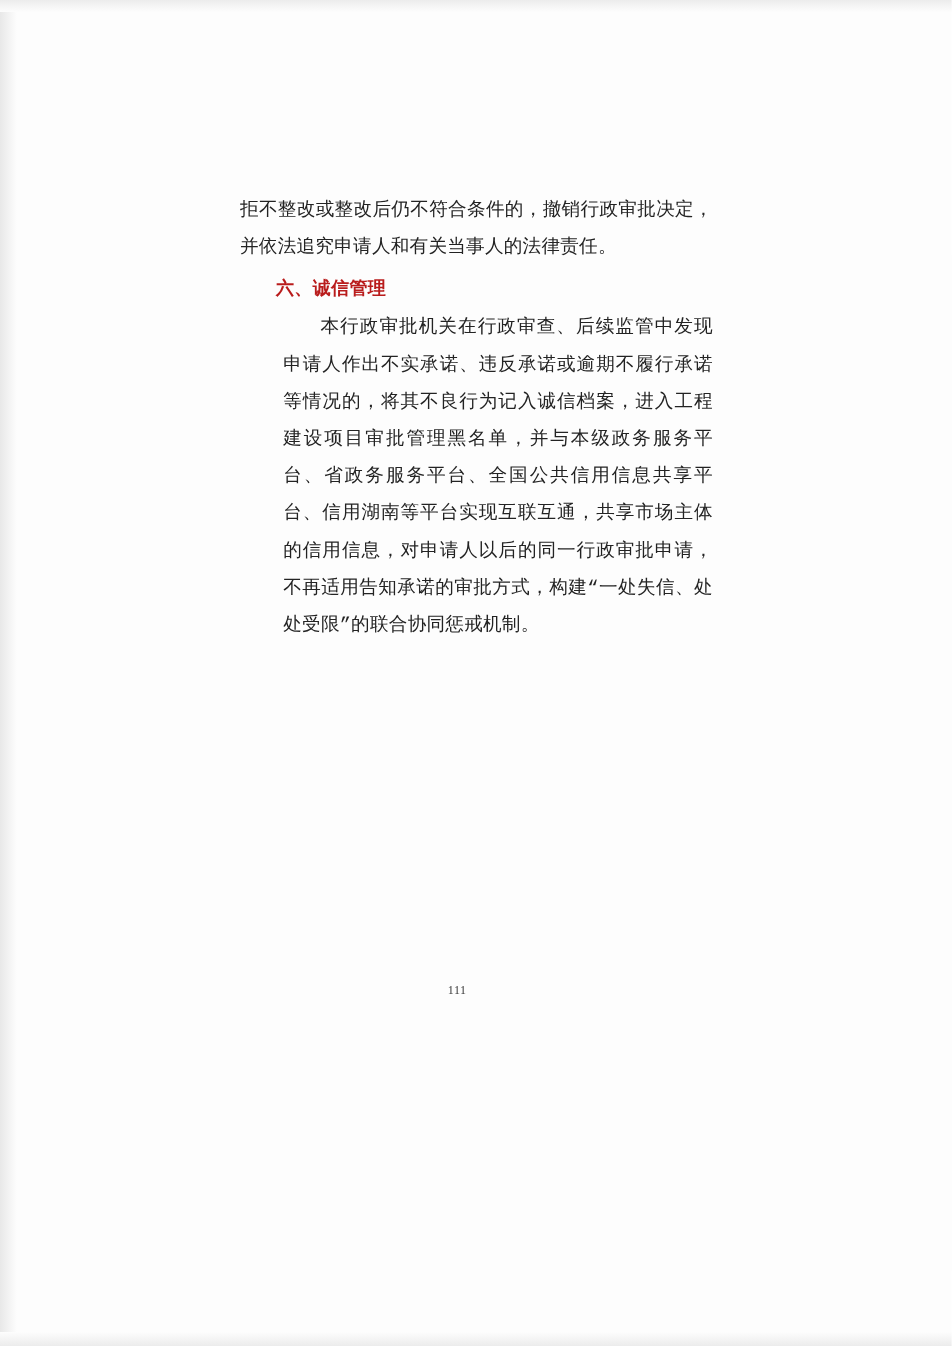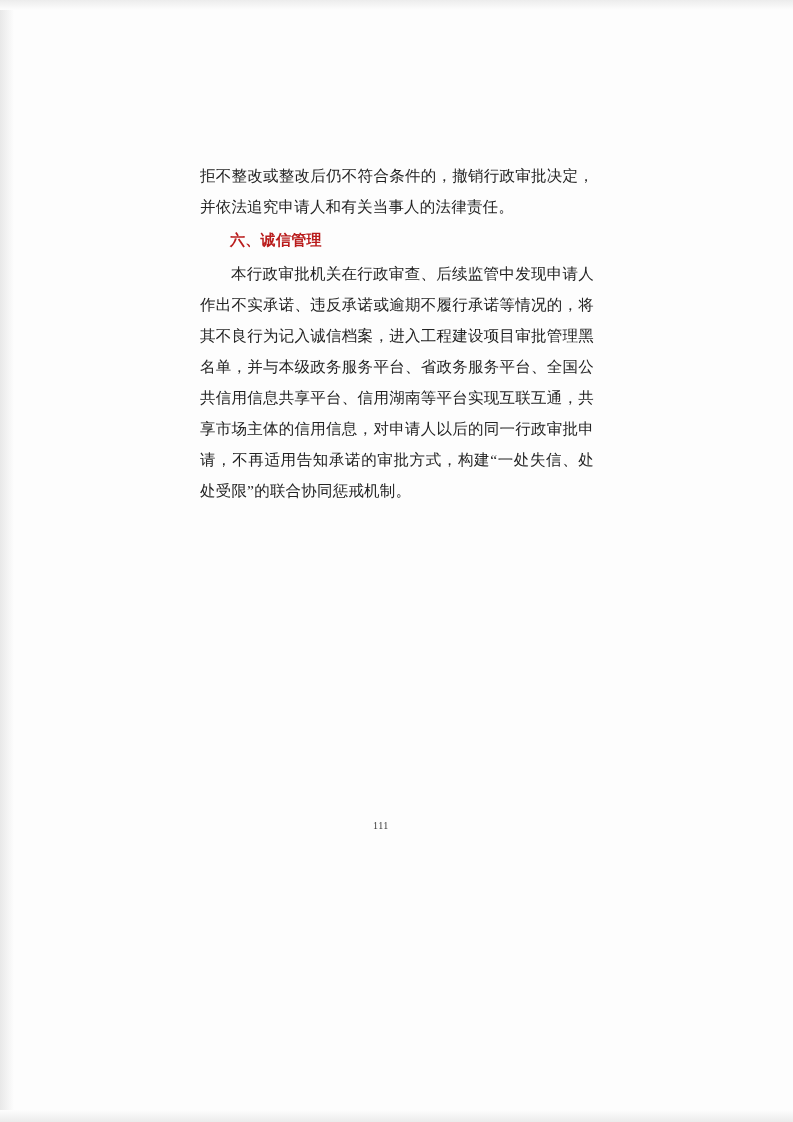--- a/index.html
+++ b/index.html
@@ -49,37 +49,38 @@
     width: 394px;
   }
   .para {
     font-size: 15.5px;
     line-height: 31px;
     text-align: justify;
     text-justify: inter-ideograph;
     letter-spacing: 0.2px;
     margin: 0;
     color: #232323;
-    font-family: Liberation Serif, serif;
+    font-family: Liberation Mono, monospace;
   }
   .para.indent {
     text-indent: 2em;
   }
   .heading {
     font-size: 15px;
     font-weight: bold;
     line-height: 31px;
     margin: 3px 0 2px 0;
     text-indent: 2em;
     color: #b91c1c;
     font-family: "DejaVu Sans", "Liberation Sans", sans-serif;
     letter-spacing: 0.3px;
   }
   .body-para {
     margin-top: 2px;
+    margin-left: 36px;
   }
   .page-number {
     position: absolute;
     left: 0;
     top: 820px;
     width: 762px;
     text-align: center;
     font-size: 10px;
     color: #3a3a3a;
     font-family: "Liberation Serif", "DejaVu Serif", serif;

